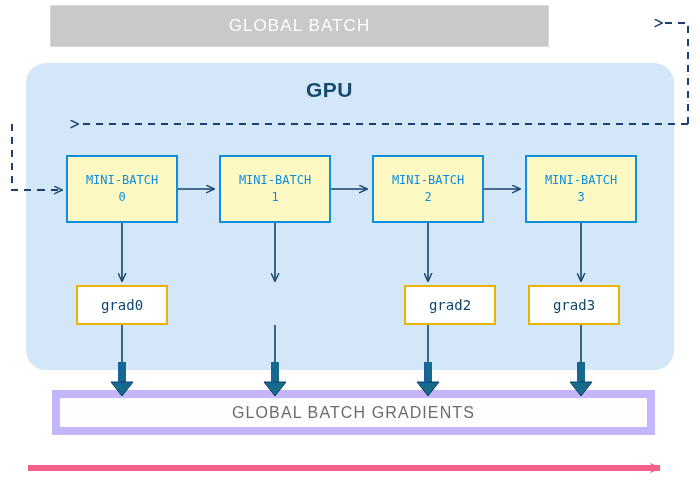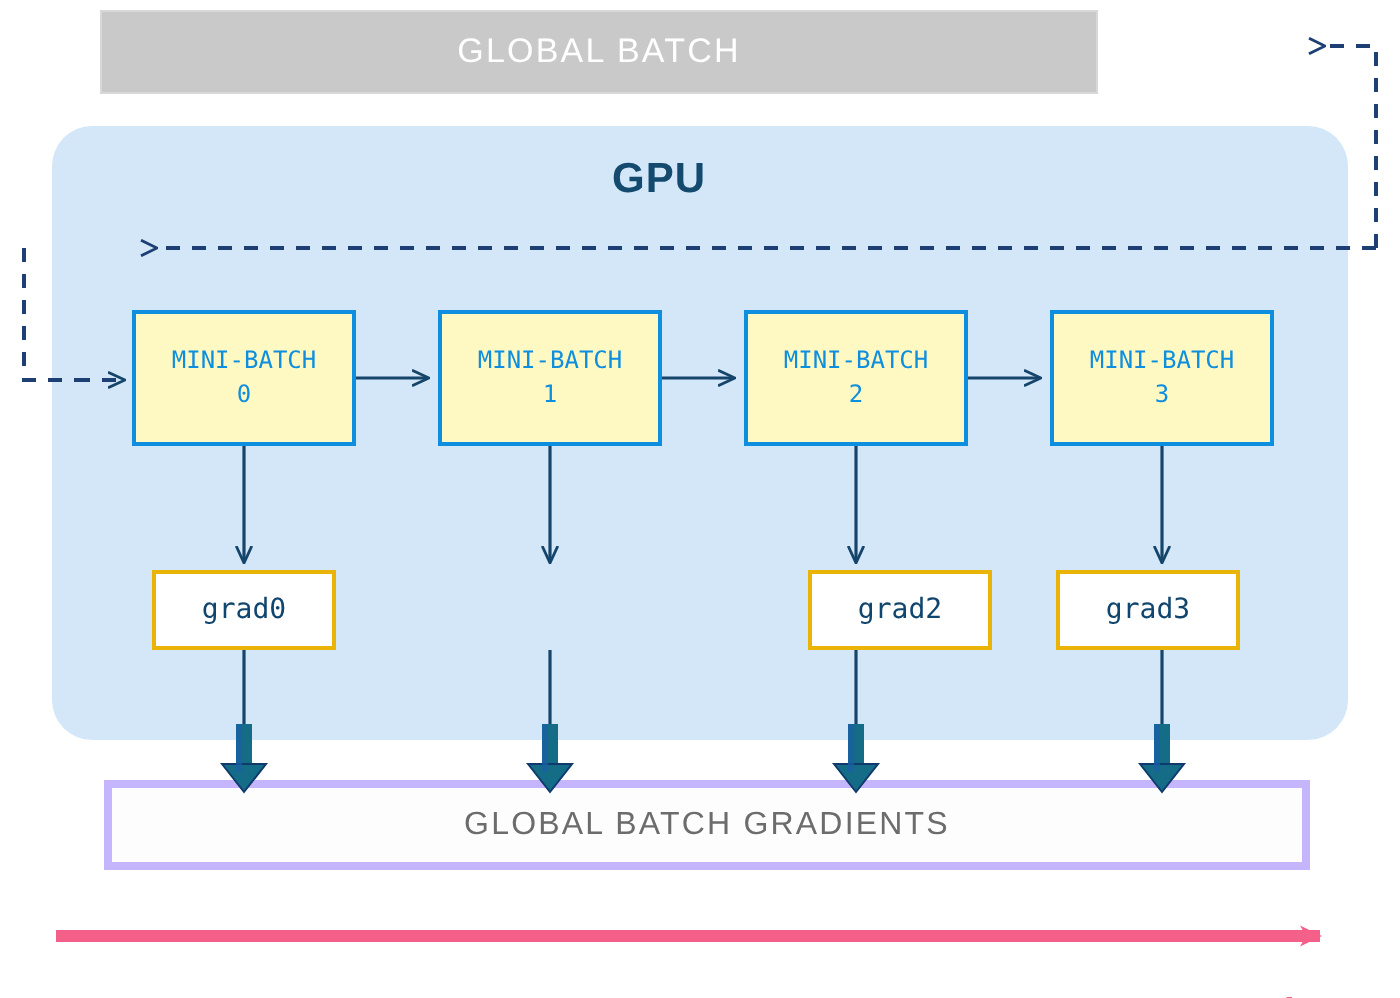--- a/index.html
+++ b/index.html
@@ -95,21 +95,21 @@
     font-size: 14px;
   }
 
   
   #gradients-box {
     left: 52px;
     top: 390px;
     width: 603px;
     height: 45px;
     background: #fdfdfd;
-    border: 4px solid #c4b5fd;
+    border: 8px solid #c4b5fd;
     box-sizing: border-box;
     display: flex;
     align-items: center;
     justify-content: center;
   }
   #gradients-box .label {
     color: #6c6c6c;
     font-size: 16px;
     letter-spacing: 1.1px;
   }

